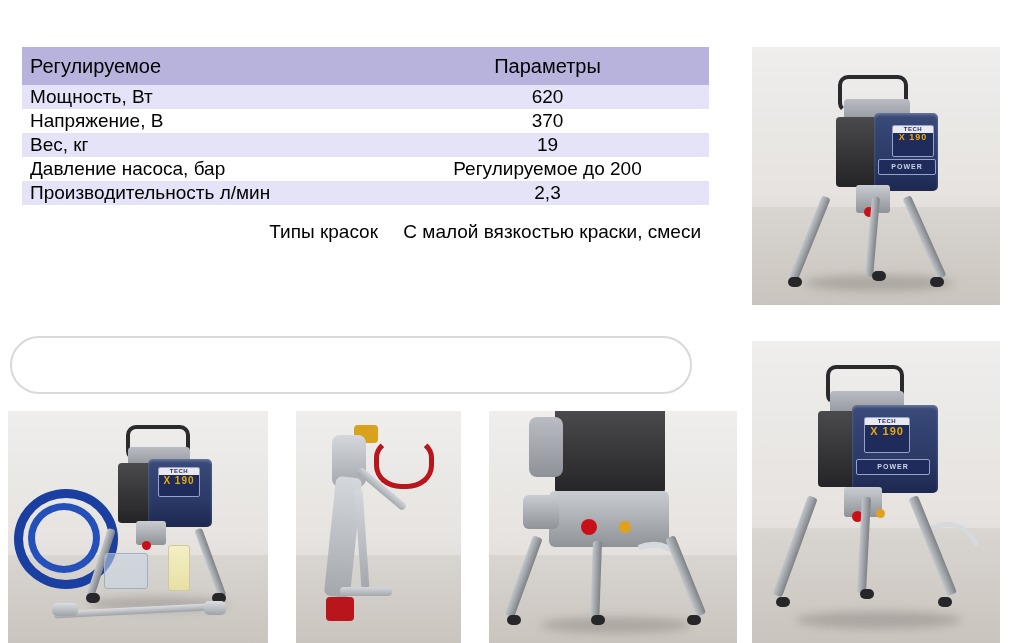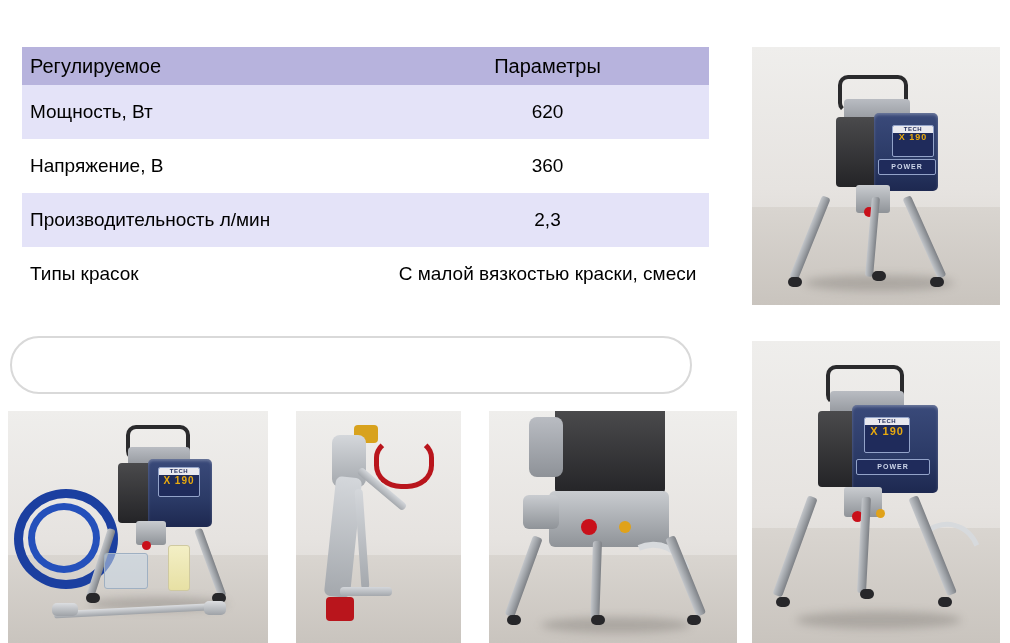--- a/index.html
+++ b/index.html
@@ -17,42 +17,42 @@
   
   .spec-table {
     position: absolute;
     left: 22px;
     top: 47px;
     width: 655px;
     border-collapse: collapse;
     table-layout: fixed;
   }
   .spec-table td {
-    height: 54px;
+    height: 24px;
     font-size: 19px;
     color: #000000;
     padding: 0 8px;
     vertical-align: middle;
   }
   .spec-table tr.head td {
     background: #b7b3dd;
     font-size: 20px;
     height: 38px;
   }
   .spec-table tr.alt td {
     background: #e4e3f8;
   }
   .spec-table tr.plain td {
     background: #ffffff;
   }
   .col-name { width: 348px; text-align: left; }
   .col-val  { width: 307px; text-align: center; }
   .spec-table tr.head .col-name { text-align: left; }
   .spec-table tr.head .col-val { text-align: center; }
-  .spec-table tr.tall td { height: 54px; line-height: 26px; }
+  .spec-table tr.tall td { height: 54px; line-height: 26px; text-align: right; }
 
   
   .callout {
     position: absolute;
     left: 10px;
     top: 336px;
     width: 682px;
     height: 58px;
     border: 2px solid #d9d9d9;
     border-radius: 29px;
@@ -224,21 +224,29 @@
     <tr class="head">
       <td class="col-name">Регулируемое</td>
       <td class="col-val">Параметры</td>
     </tr>
     <tr class="alt">
       <td class="col-name">Мощность, Вт</td>
       <td class="col-val">620</td>
     </tr>
     <tr class="plain">
       <td class="col-name">Напряжение, В</td>
-      <td class="col-val">360</td>
+      <td class="col-val">370</td>
+    </tr>
+    <tr class="alt">
+      <td class="col-name">Вес, кг</td>
+      <td class="col-val">19</td>
+    </tr>
+    <tr class="plain">
+      <td class="col-name">Давление насоса, бар</td>
+      <td class="col-val">Регулируемое до 200</td>
     </tr>
     <tr class="alt">
       <td class="col-name">Производительность л/мин</td>
       <td class="col-val">2,3</td>
     </tr>
     <tr class="plain tall">
       <td class="col-name">Типы красок</td>
       <td class="col-val">С малой вязкостью краски, смеси</td>
     </tr>
   </tbody>

